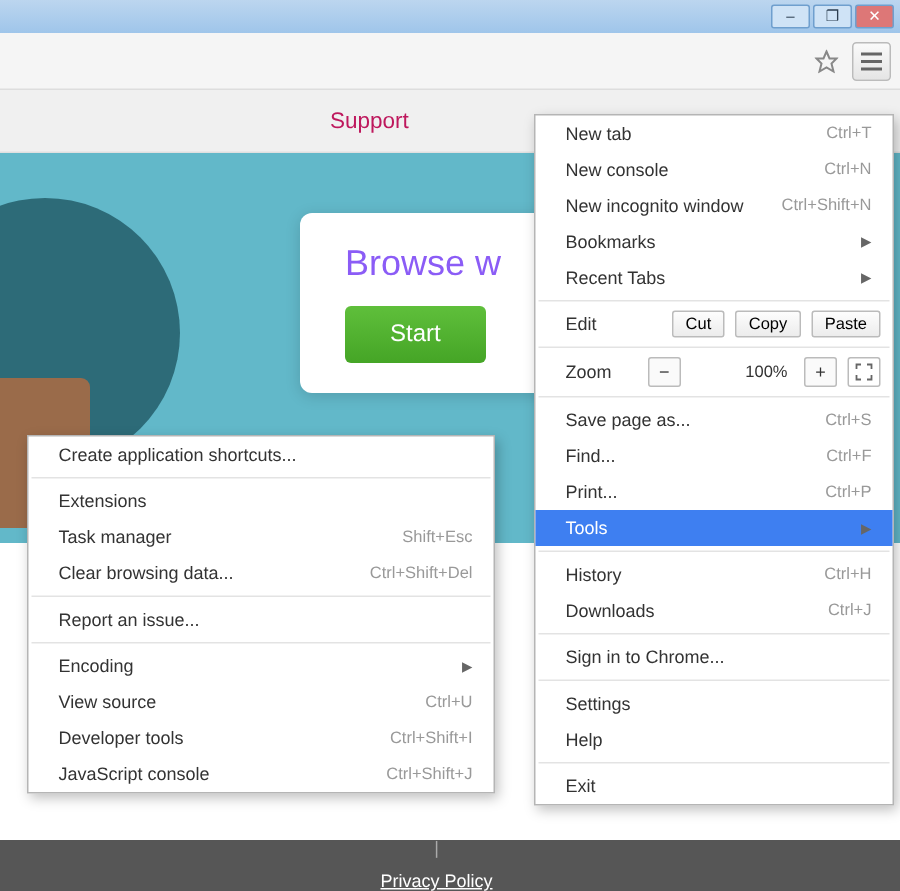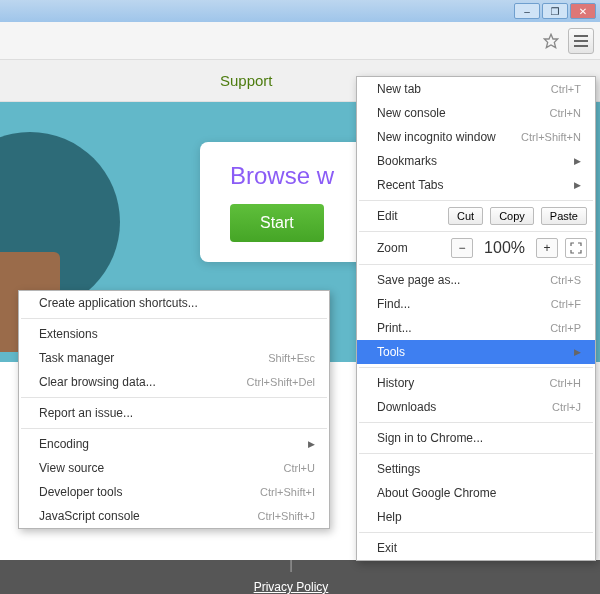--- a/index.html
+++ b/index.html
@@ -11,21 +11,21 @@
 .tb-btn.close { background:#d77; color:#fff; }
 
 
 .toolbar { height:38px; background:#f5f5f5; border-bottom:1px solid #ddd; display:flex; align-items:center; justify-content:flex-end; padding:0 6px; gap:6px; }
 .star { width:22px; height:22px; display:flex; align-items:center; justify-content:center; }
 .hamburger { width:26px; height:26px; border:1px solid #bbb; border-radius:3px; background:linear-gradient(#fafafa,#e5e5e5); display:flex; flex-direction:column; align-items:center; justify-content:center; gap:3px; }
 .hamburger span { width:14px; height:2px; background:#666; }
 
 
 .page { position:relative; height: calc(594px - 22px - 38px - 34px); background:#fff; overflow:hidden; }
-.tabstrip { height:42px; background:#f0f0f0; border-bottom:1px solid #e0e0e0; display:flex; align-items:center; padding-left:220px; color:#4d7c0f; font-size:15px; }
+.tabstrip { height:42px; background:#f0f0f0; border-bottom:1px solid #e0e0e0; display:flex; align-items:center; padding-left:220px; color:#be185d; font-size:15px; }
 .hero { height:260px; background:#62b8c9; position:relative; display:flex; }
 .badge { position:absolute; left:0; top:150px; width:60px; height:100px; background:#9a6b4a; border-radius:0 6px 6px 0; display:flex; align-items:center; justify-content:center; }
 .badge-text { color:#fff4e0; font-size:11px; text-align:center; line-height:1.2; }
 .circle { position:absolute; left:-60px; top:30px; width:180px; height:180px; border-radius:50%; background:#2d6b78; }
 .hero-right { margin-left:200px; margin-top:40px; }
 .card { background:#fff; border-radius:8px; padding:20px 30px; width:180px; box-shadow:0 2px 10px rgba(0,0,0,.15); }
 .card h1 { font-size:24px; color:#8b5cf6; font-weight:400; margin-bottom:14px; white-space:nowrap; }
 .start-btn { background:linear-gradient(#5fbf3b,#45a526); color:#fff; border:none; border-radius:4px; padding:10px 30px; font-size:16px; cursor:pointer; }
 
 
@@ -39,21 +39,21 @@
 .menu-sub { top:290px; left:18px; width:312px; }
 .mi { display:flex; align-items:center; justify-content:space-between; padding:5px 14px 5px 20px; cursor:default; white-space:nowrap; }
 .mi .sc { color:#999; font-size:11px; }
 .mi .arr { color:#666; font-size:9px; }
 .mi.hl { background:#3e7ff1; color:#fff; }
 .sepr { height:1px; background:#e3e3e3; margin:3px 2px; }
 .edit-row, .zoom-row { display:flex; align-items:center; padding:3px 8px 3px 20px; gap:7px; }
 .edit-row .lbl, .zoom-row .lbl { flex:1; }
 .mini { border:1px solid #bbb; background:linear-gradient(#fdfdfd,#ececec); border-radius:2px; padding:2px 8px; font-size:11px; cursor:pointer; }
 .zbox { border:1px solid #bbb; background:#fafafa; border-radius:2px; width:22px; height:20px; display:flex; align-items:center; justify-content:center; font-size:12px; cursor:pointer; }
-.zval { font-size:16px; padding:0 4px; }
+.zval { font-size:11px; padding:0 4px;margin-left:32px; }
 .fs { width:22px; height:20px; border:1px solid #bbb; border-radius:2px; display:flex; align-items:center; justify-content:center; cursor:pointer; }
 .fs svg { width:12px; height:12px; }
 
 
 </style>
 </head>
 <body>
 
 <div class="titlebar">
   <div class="tb-btn">–</div>
@@ -169,23 +169,20 @@
     </div>
   <div class="sepr"></div>
   <div class="mi">
       <span>Sign in to Chrome...</span>
     </div>
   <div class="sepr"></div>
   <div class="mi">
       <span>Settings</span>
     </div>
   <div class="mi">
-      <span>About Google Chrome</span>
-    </div>
-  <div class="mi">
       <span>Help</span>
     </div>
   <div class="sepr"></div>
   <div class="mi">
       <span>Exit</span>
     </div>
 </div>
 
 <div class="menu menu-sub">
   <div class="mi">

